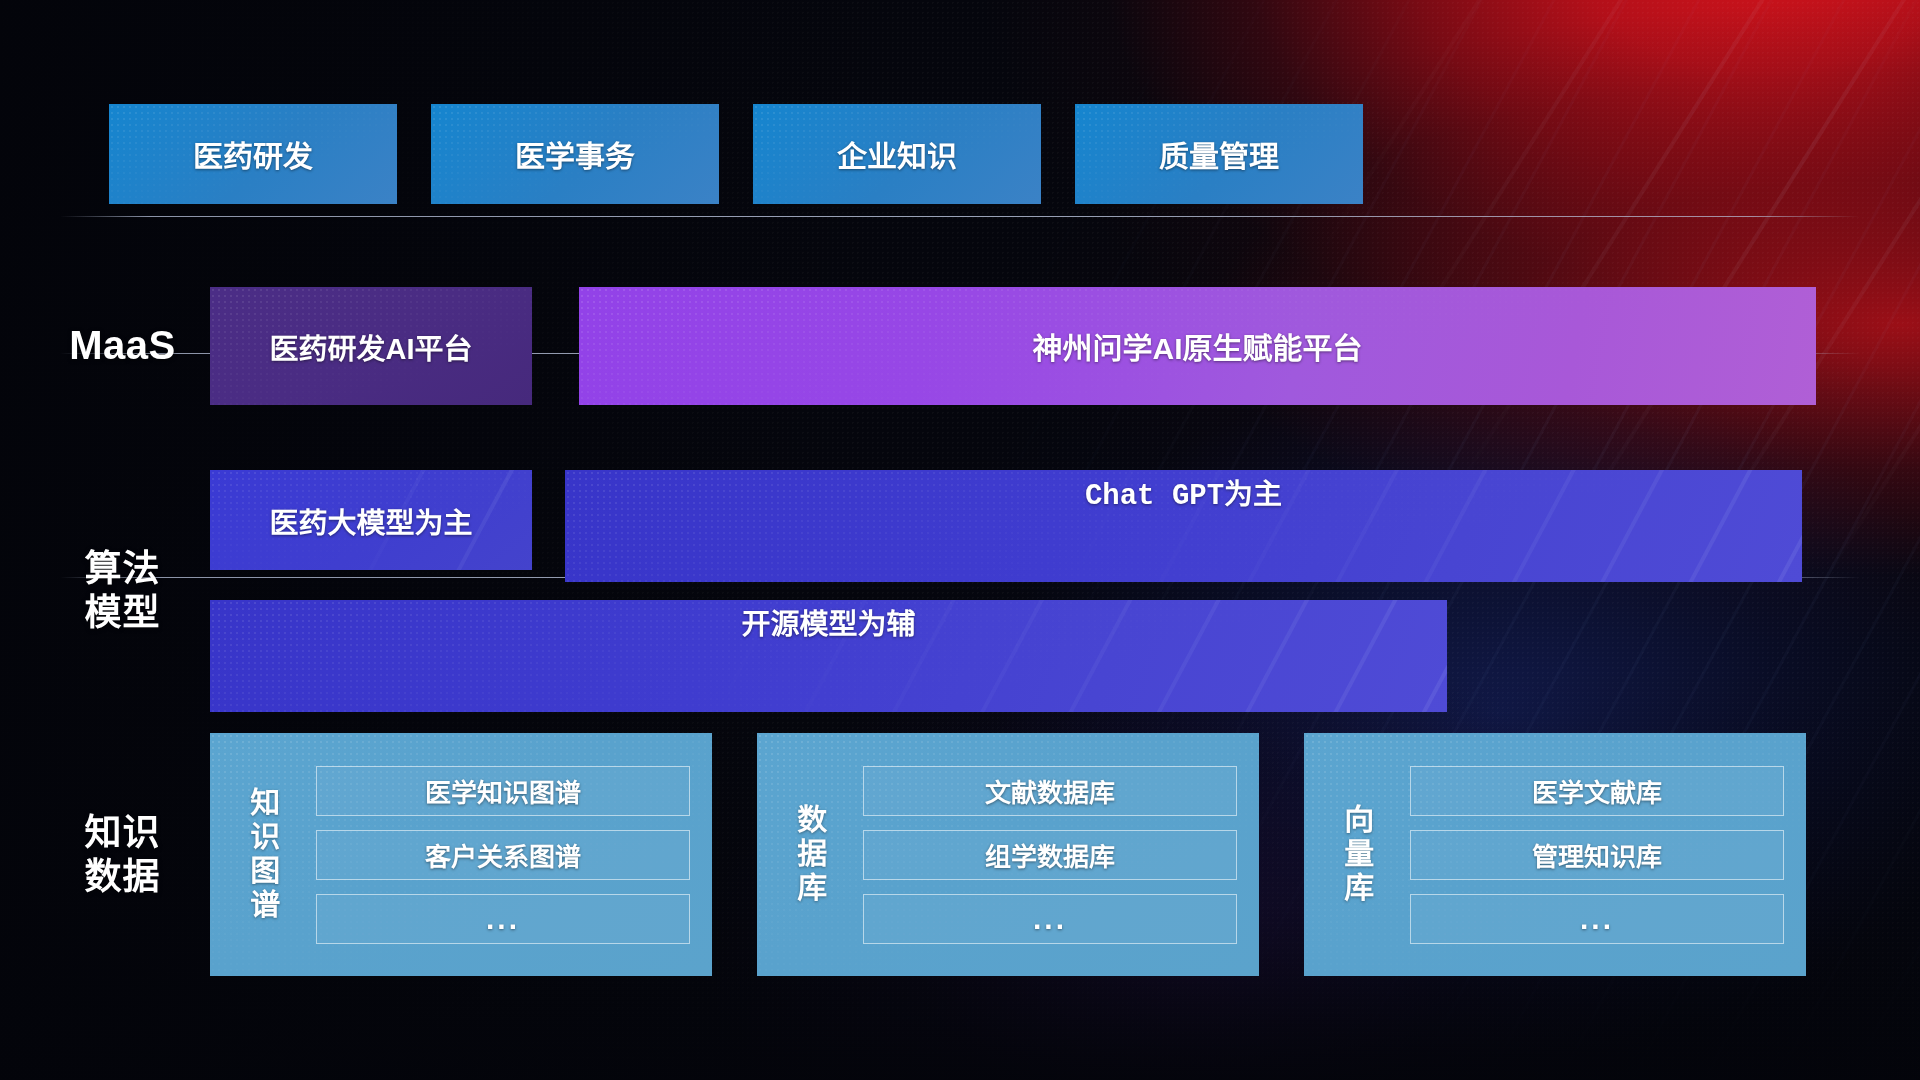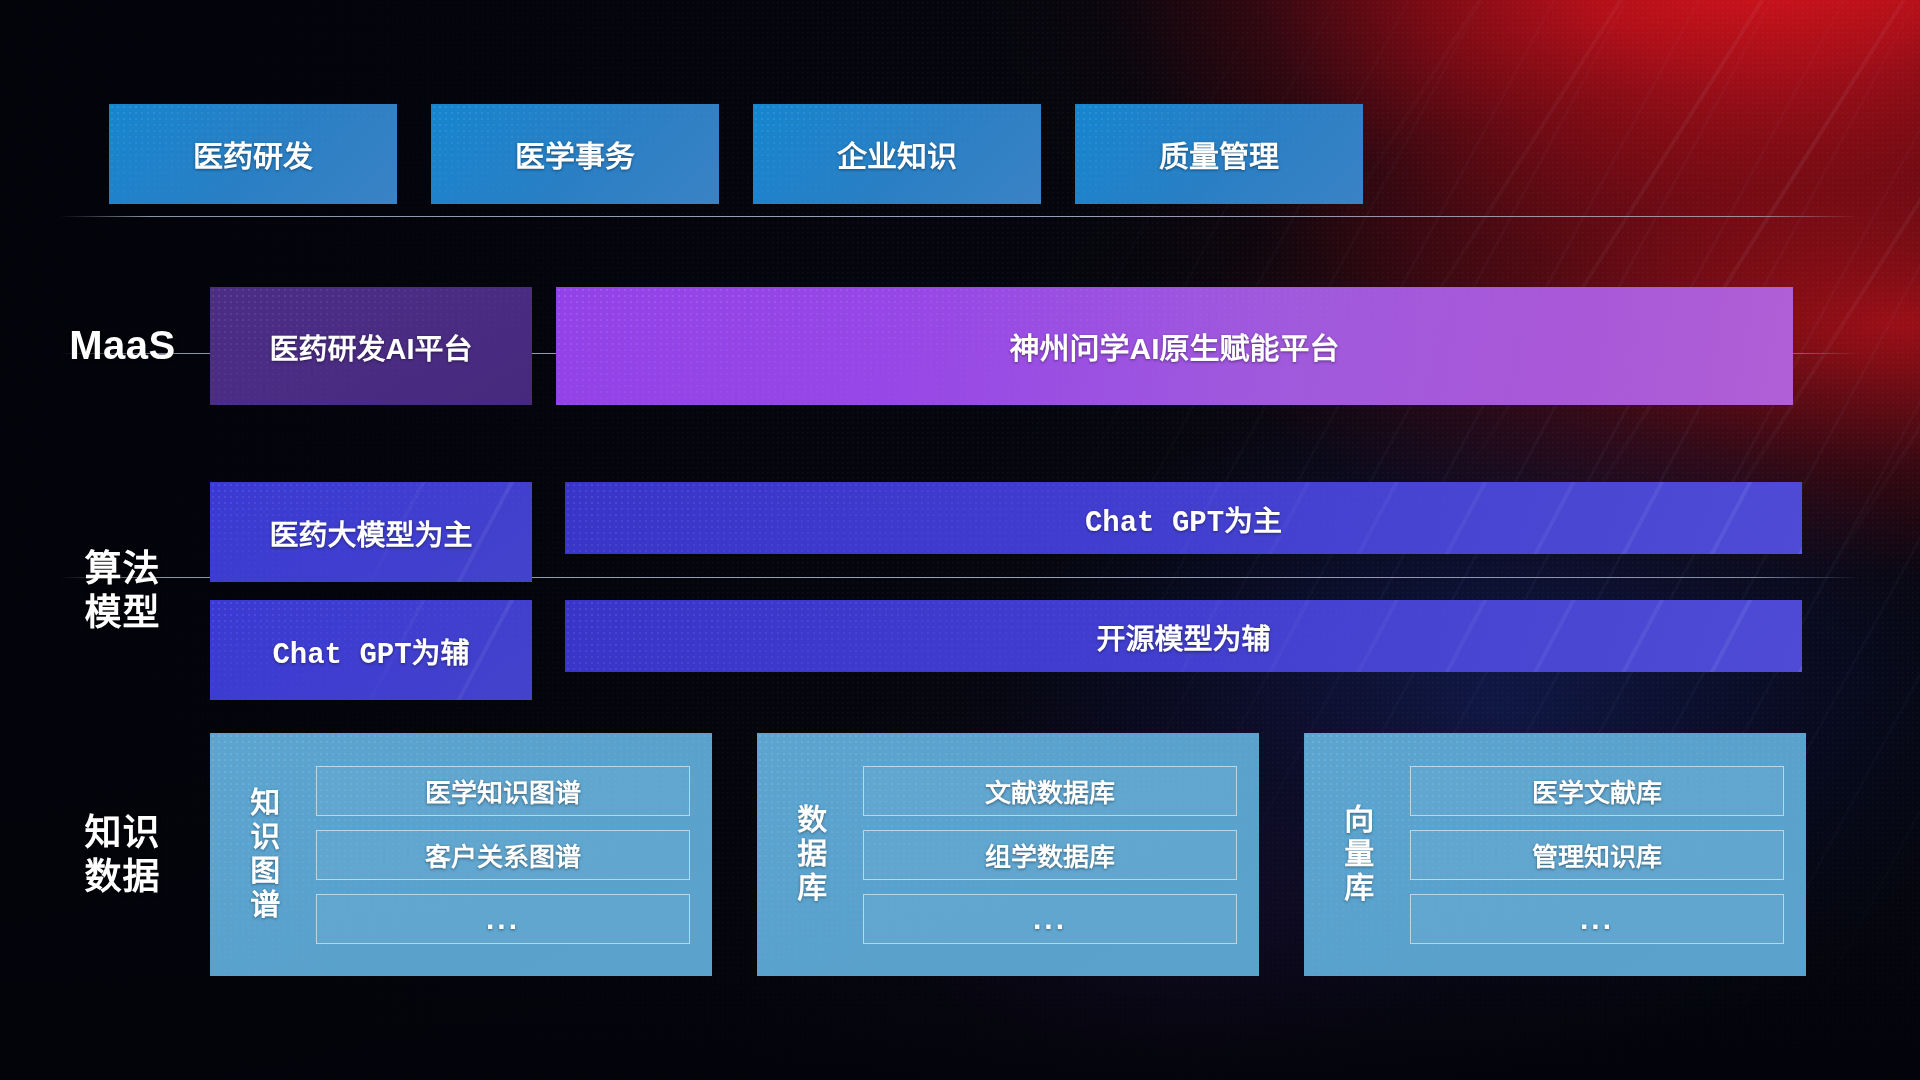--- a/index.html
+++ b/index.html
@@ -176,21 +176,21 @@
     background-image: radial-gradient(rgba(255,255,255,0.10) 1px, transparent 1px);
     background-size: 6px 6px;
     -webkit-mask-image: linear-gradient(160deg, #000 0%, rgba(0,0,0,0.25) 48%, rgba(0,0,0,0) 70%);
             mask-image: linear-gradient(160deg, #000 0%, rgba(0,0,0,0.25) 48%, rgba(0,0,0,0) 70%);
     pointer-events: none;
   }
   .app-card .card-text { font-size: 30px; position: relative; z-index: 2; }
 
   
   #row-maas { top: 287px; left: 60px; width: 1800px; height: 118px; }
-  .maas-track { display: flex; gap: 24px; margin-left: 25px; align-items: stretch; }
+  .maas-track { display: flex; gap: 47px; margin-left: 25px; align-items: stretch; }
   .maas-left {
     width: 322px;
     height: 118px;
     display: flex;
     align-items: center;
     justify-content: center;
     background: linear-gradient(150deg, #4b2d86 0%, #4a2c83 50%, #46297c 100%);
     position: relative;
     overflow: hidden;
   }
@@ -233,23 +233,23 @@
     height: 100px;
     display: flex;
     align-items: center;
     justify-content: center;
     background: linear-gradient(140deg, #3a3ad4 0%, #3f3ecf 55%, #4443cc 100%);
     position: relative;
     overflow: hidden;
   }
   .algo-right {
     width: 1237px;
-    height: 72px;
-    display: flex;
-    align-items: center;
+    height: 112px;
+    display: flex;
+    align-items: flex-start;
     justify-content: center;
     background: linear-gradient(110deg, #3835c9 0%, #3f3ccf 40%, #4845d2 72%, #4f4bd6 100%);
     position: relative;
     overflow: hidden;
   }
   .algo-left::after, .algo-right::after {
     content: "";
     position: absolute; inset: 0;
     background-image: radial-gradient(rgba(255,255,255,0.10) 1px, transparent 1px);
     background-size: 6px 6px;
@@ -396,24 +396,20 @@
           <div class="algo-left">
             <div class="algo-streak"></div>
             <span class="card-text">医药大模型为主</span>
           </div>
           <div class="algo-right">
             <div class="algo-streak"></div>
             <span class="card-text">Chat GPT为主</span>
           </div>
         </div>
         <div class="algo-line">
-          <div class="algo-left">
-            <div class="algo-streak"></div>
-            <span class="card-text">Chat GPT为辅</span>
-          </div>
           <div class="algo-right">
             <div class="algo-streak"></div>
             <span class="card-text">开源模型为辅</span>
           </div>
         </div>
       </div>
     </div>
 
     <div class="row" id="row-know">
       <div class="row-label label-cn">知识

